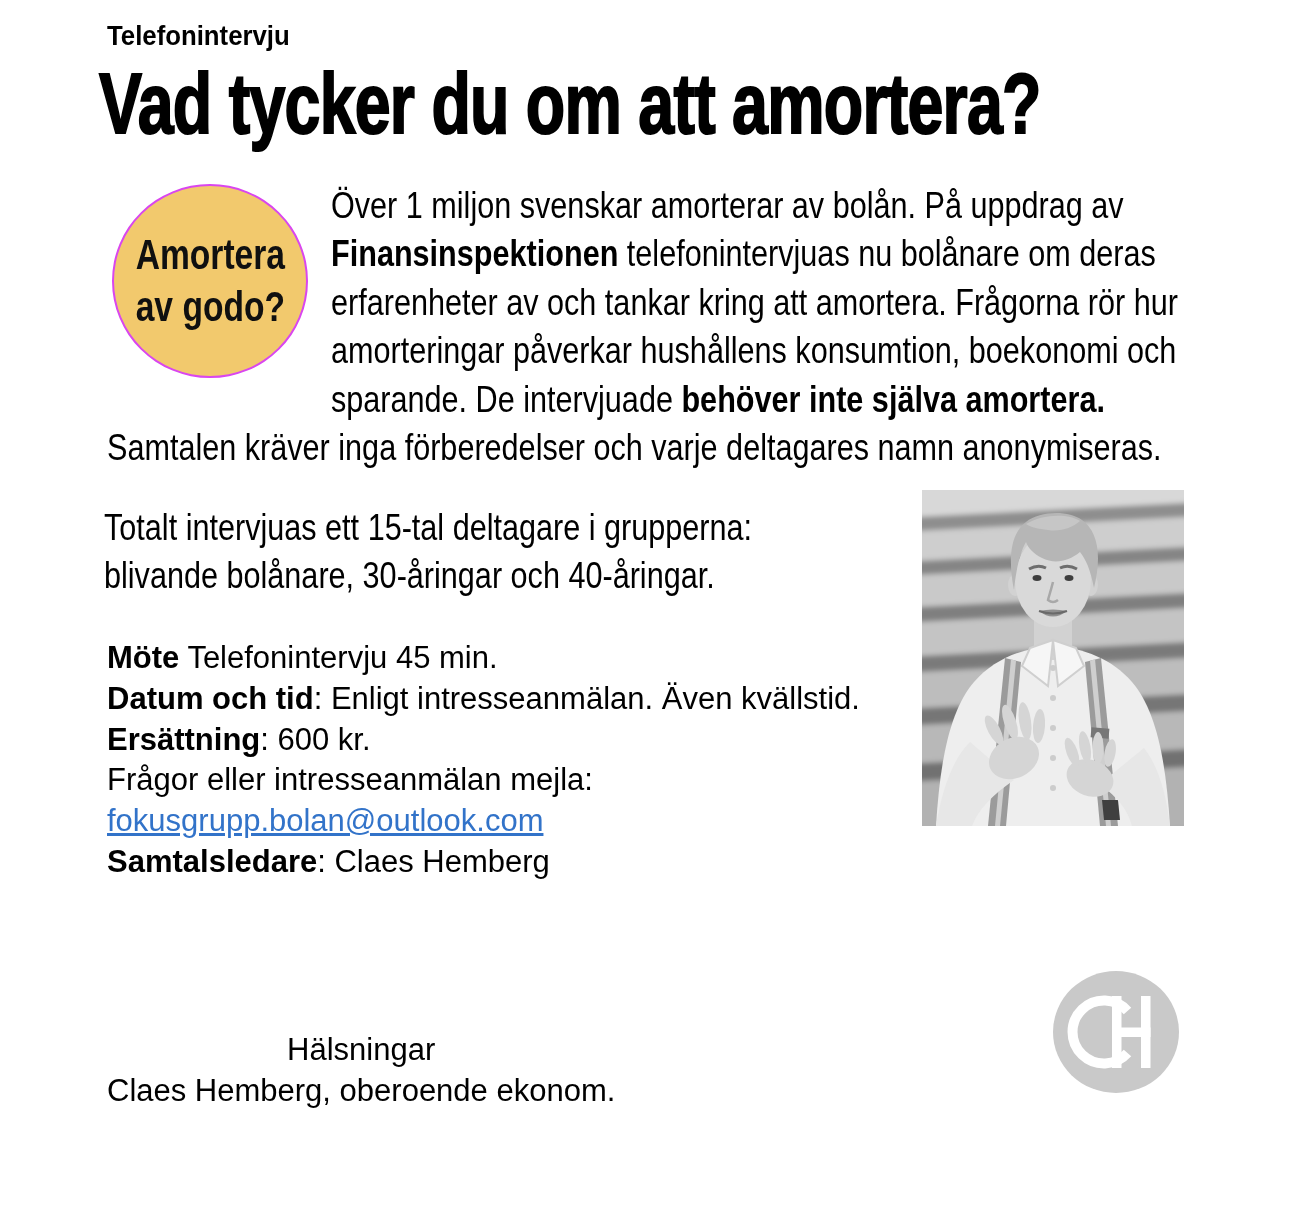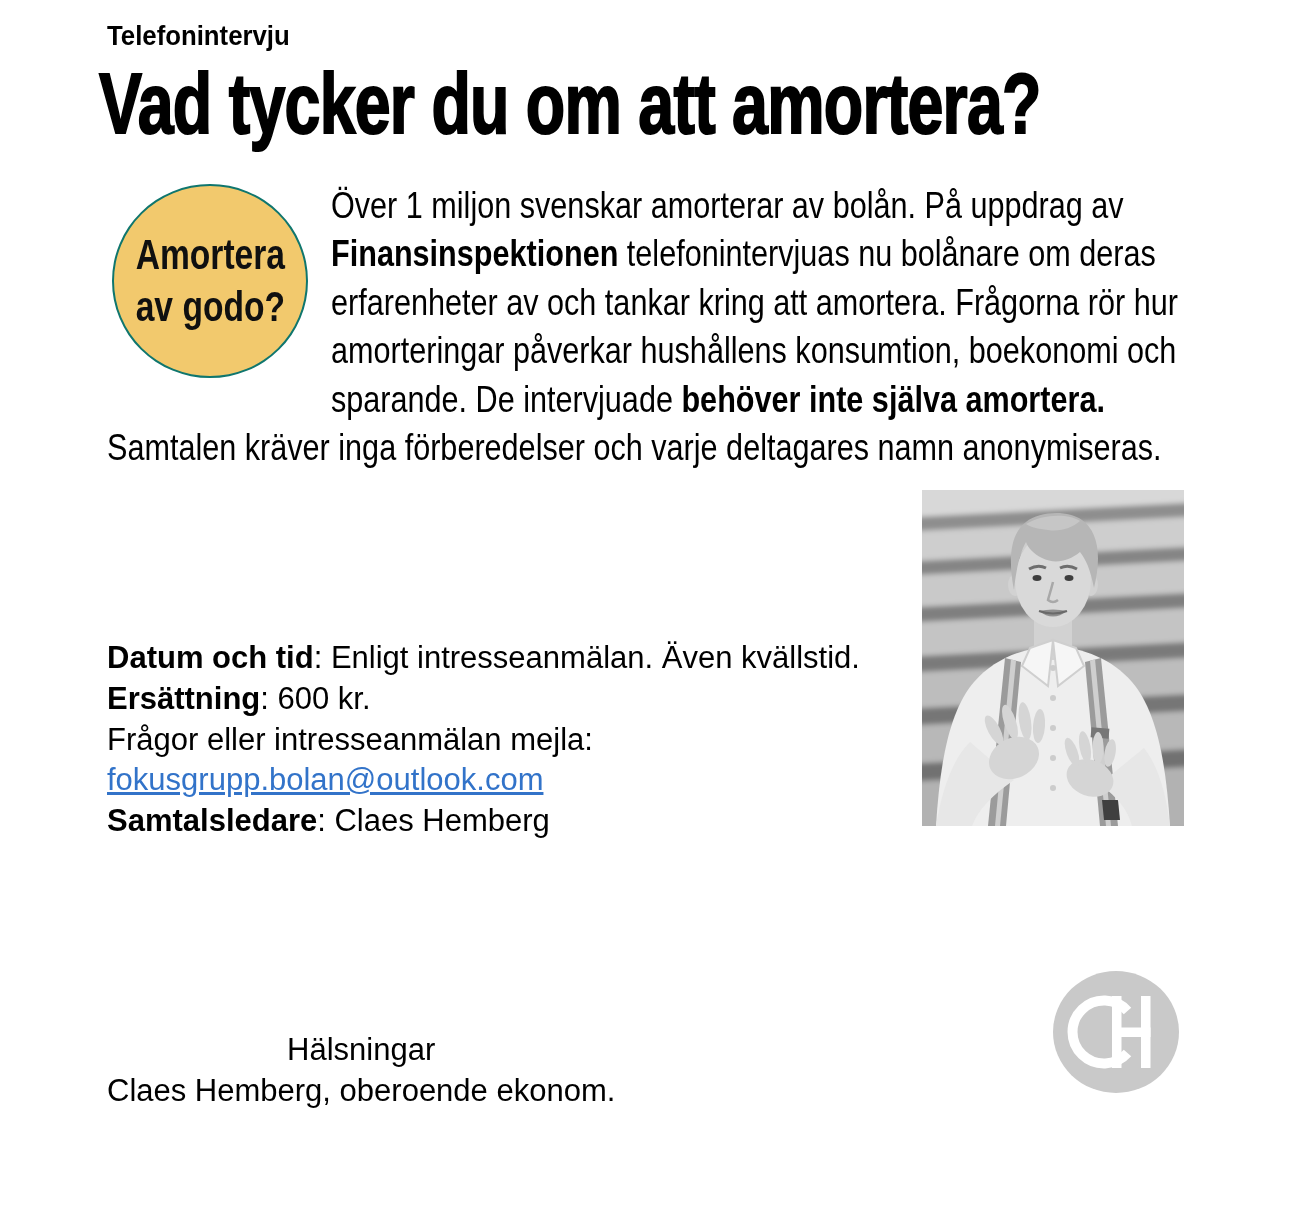--- a/index.html
+++ b/index.html
@@ -13,21 +13,21 @@
   .cx-head { display:inline-block; white-space:nowrap; transform:scaleX(0.75); transform-origin:0 50%;
              -webkit-text-stroke:2px #000; }
 
   .kicker   { position:absolute; left:107px; top:19px; font-size:28px; font-weight:700; line-height:34px; }
   .kicker .cx { transform:scaleX(0.92); }
 
   .headline { position:absolute; left:99px; top:60px; margin:0; font-size:86px; font-weight:700;
               line-height:86px; letter-spacing:-1px; }
 
   .badge { position:absolute; left:112px; top:184px; width:196px; height:194px; border-radius:50%;
-           background:#F2C96D; border:2px solid #0f766e; box-sizing:border-box;
+           background:#F2C96D; border:2px solid #d946ef; box-sizing:border-box;
            display:flex; flex-direction:column; align-items:center; justify-content:center; text-align:center; }
   .badge .b-line { font-size:42px; font-weight:700; line-height:52px; color:#101010; }
 
   .t36 { font-size:36px; }
   .t36 .t-line { height:48.4px; line-height:48.4px; }
   .intro    { position:absolute; left:331px; top:182px; }
   .samtalen { position:absolute; left:107px; top:424px; }
   .groups   { position:absolute; left:104px; top:504px; }
 
   .photo { position:absolute; left:922px; top:490px; width:262px; height:336px; }
@@ -81,20 +81,28 @@
       <span class="cx"><span>sparande. De intervjuade </span><b>behöver inte själva amortera.</b></span>
     </div>
   </div>
 
   <div class="samtalen t36">
     <div class="t-line">
       <span class="cx">Samtalen kräver inga förberedelser och varje deltagares namn anonymiseras.</span>
     </div>
   </div>
 
+  <div class="groups t36">
+    <div class="t-line">
+      <span class="cx">Totalt intervjuas ett 15-tal deltagare i grupperna:</span>
+    </div>
+    <div class="t-line">
+      <span class="cx">blivande bolånare, 30-åringar och 40-åringar.</span>
+    </div>
+  </div>
 
   <div class="photo">
     <svg width="262" height="336" viewBox="0 0 262 336">
       <defs>
         <filter id="bgblur" x="-10%" y="-10%" width="120%" height="120%">
             <feGaussianBlur stdDeviation="2.5"></feGaussianBlur>
           </filter>
         <clipPath id="pclip">
             <rect width="262" height="336"></rect>
           </clipPath>
@@ -159,20 +167,21 @@
             <ellipse cx="163" cy="257" rx="5.5" ry="16" transform="rotate(-10 163 257)"></ellipse>
             <ellipse cx="176" cy="258" rx="5.5" ry="16"></ellipse>
             <ellipse cx="188" cy="263" rx="5.5" ry="14" transform="rotate(10 188 263)"></ellipse>
           </g>
         </g>
       </g>
     </svg>
   </div>
 
   <div class="details t31">
+    <div class="d-line"><b>Möte</b><span> Telefonintervju 45 min.</span></div>
     <div class="d-line"><b>Datum och tid</b><span>: Enligt intresseanmälan. Även kvällstid.</span></div>
     <div class="d-line"><b>Ersättning</b><span>: 600 kr.</span></div>
     <div class="d-line"><span>Frågor eller intresseanmälan mejla:</span></div>
     <div class="d-line"><a class="email">fokusgrupp.bolan@outlook.com</a></div>
     <div class="d-line"><b>Samtalsledare</b><span>: Claes Hemberg</span></div>
   </div>
 
 
   <div class="signature t31">
     <div class="d-line"><span>Hälsningar</span></div>

